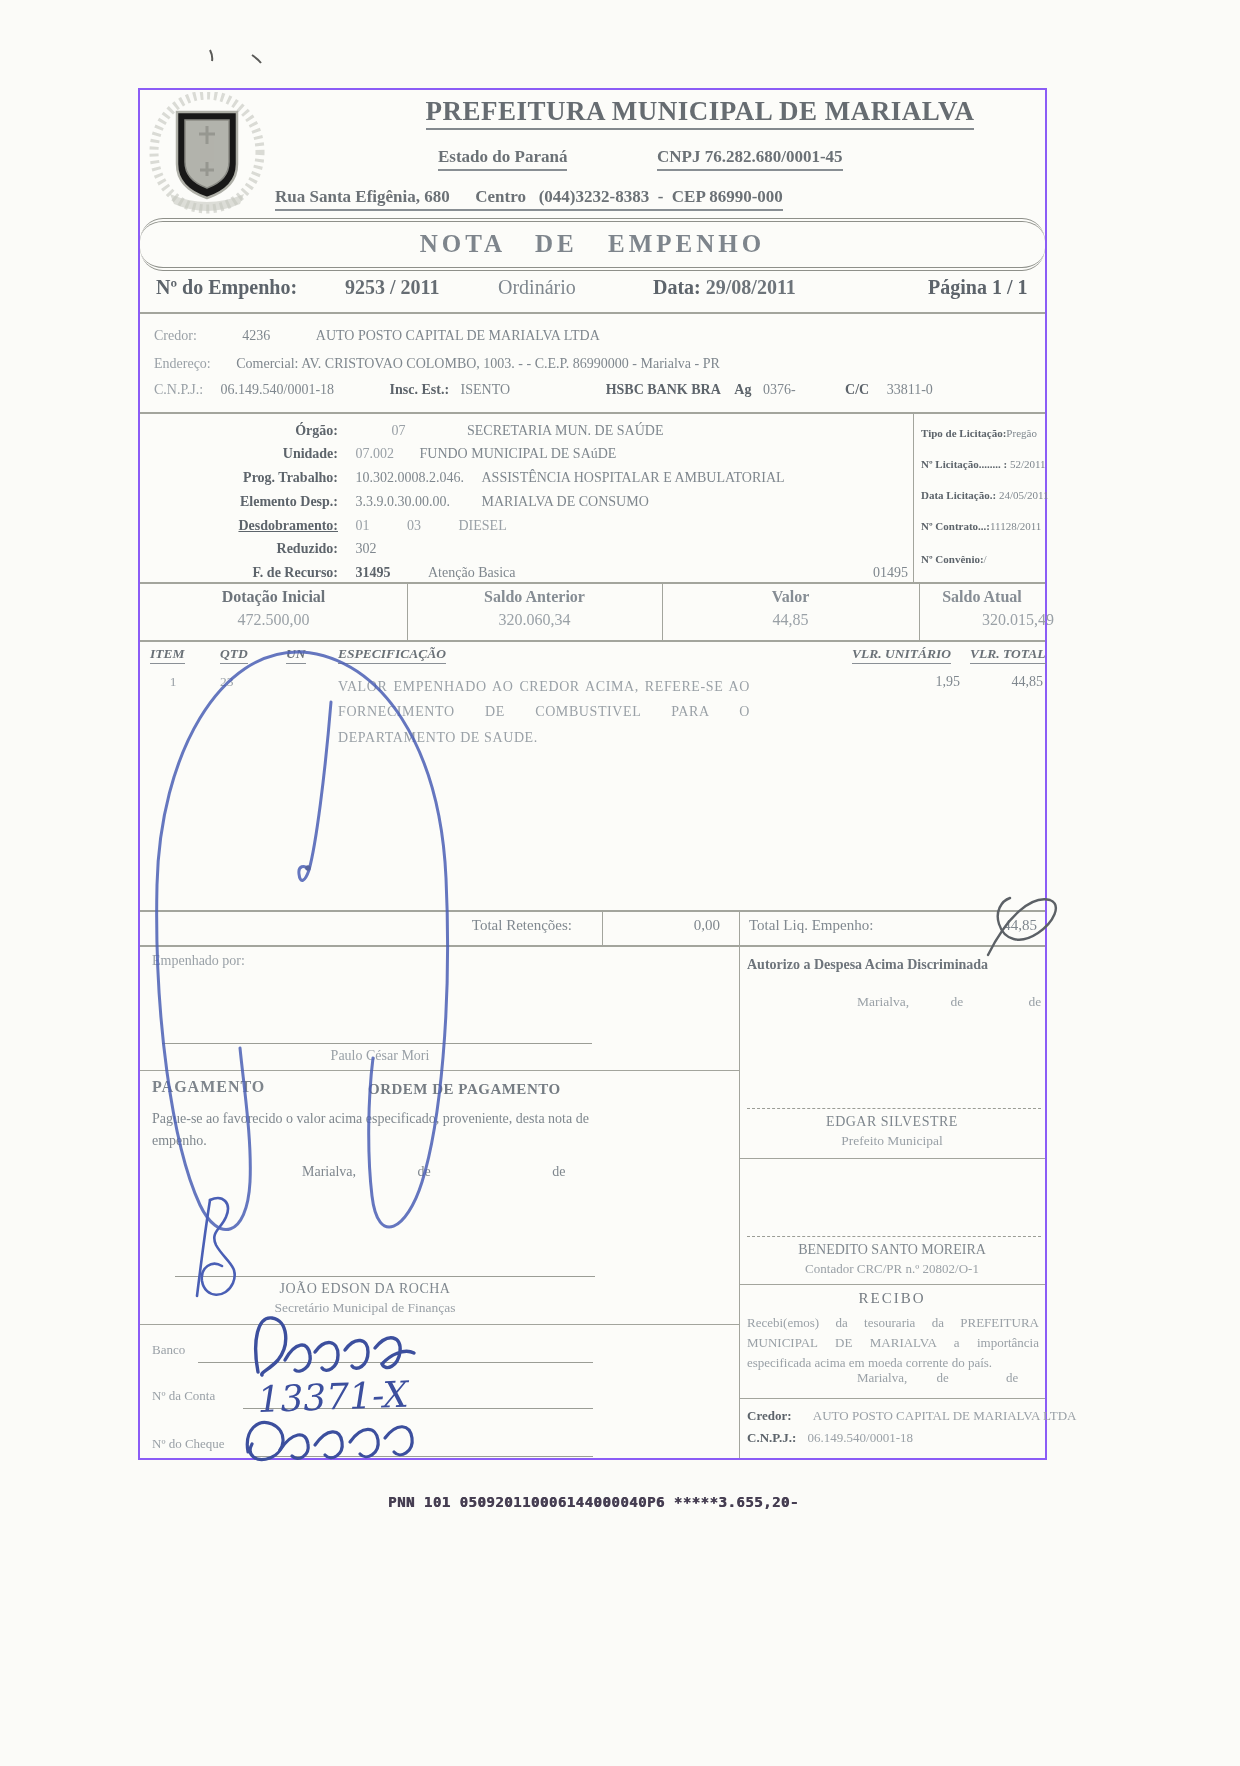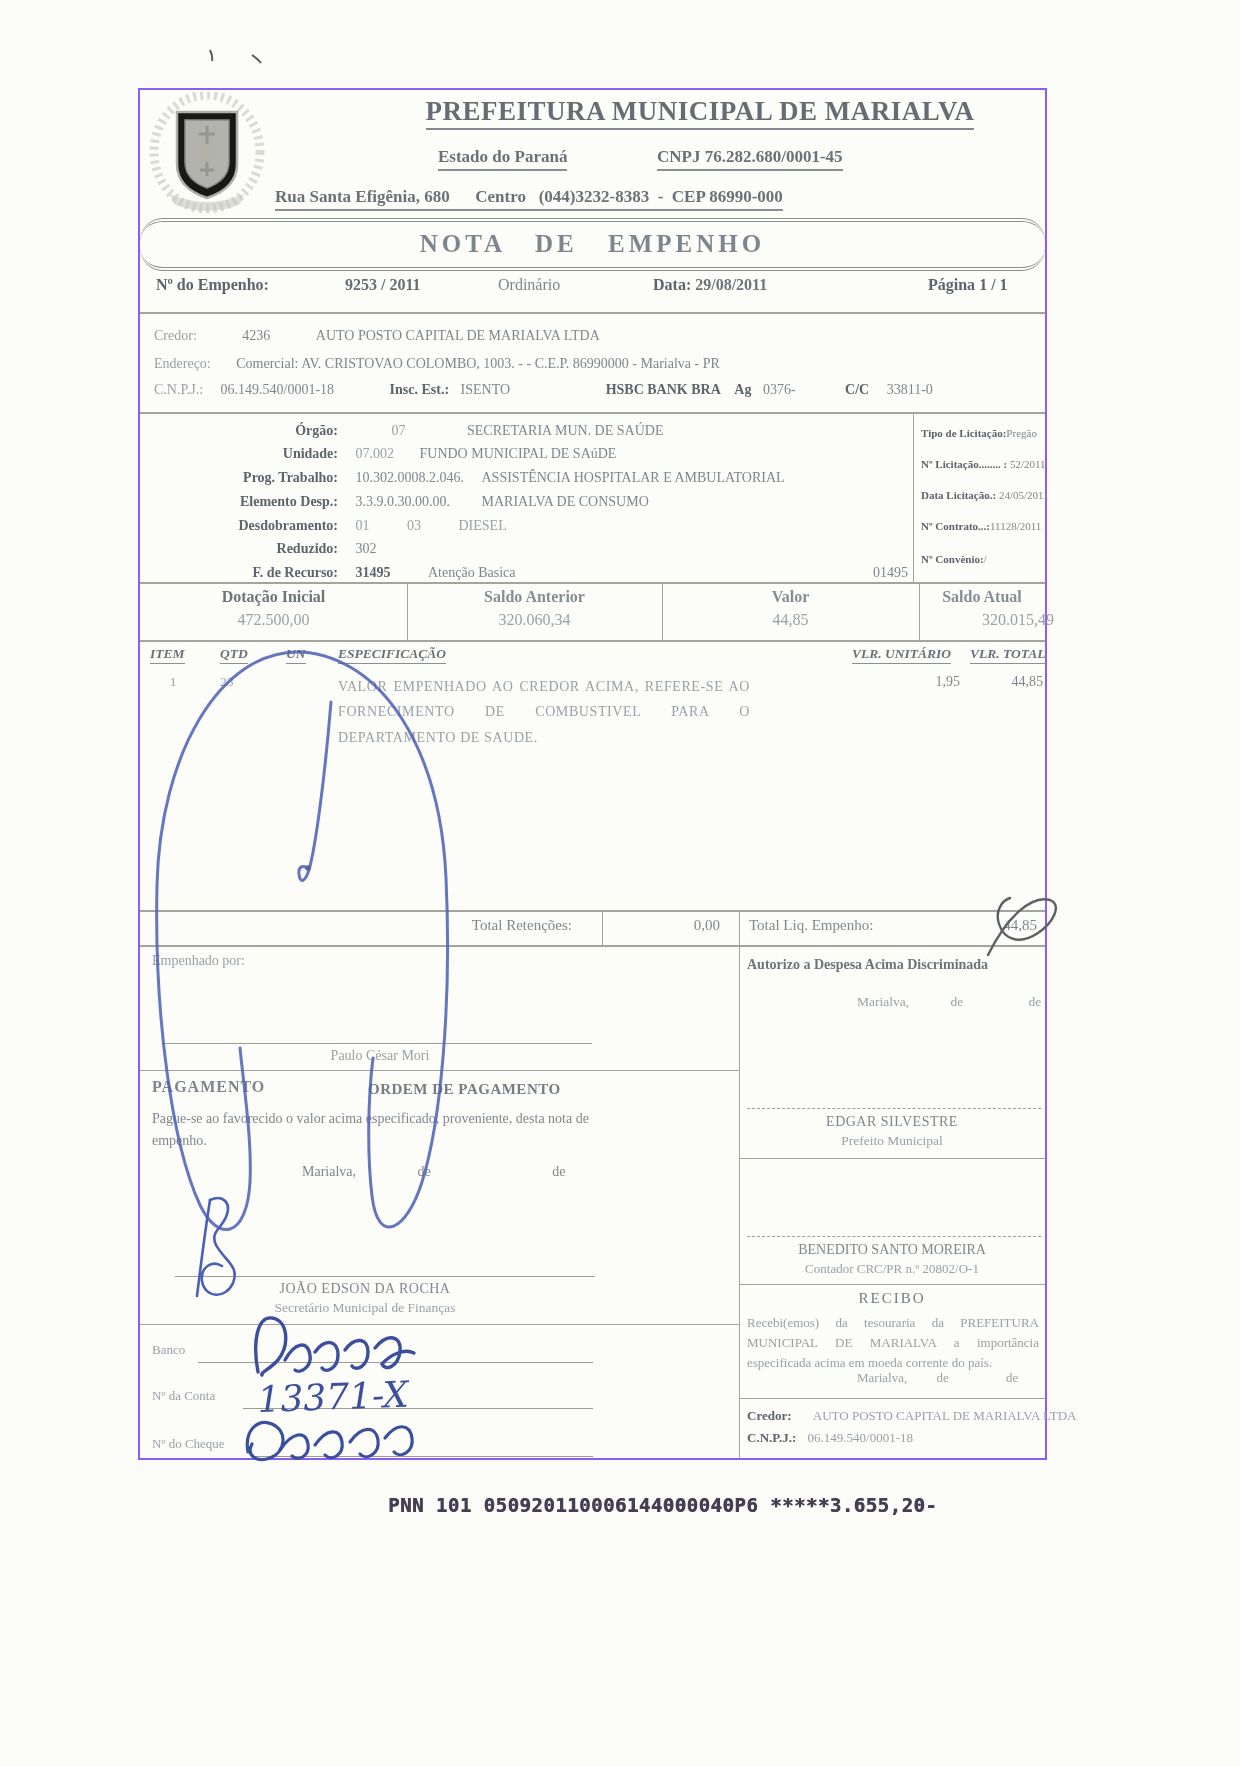--- a/index.html
+++ b/index.html
@@ -13,24 +13,24 @@
   .val{color:#7f878e;}
   .faint{color:#9aa1a7;}
   .ctr{text-align:center;}
   .rt{text-align:right;}
   .hline{position:absolute;border-top:1.6px solid #a3a59d;height:0;}
   .vline{position:absolute;border-left:1.6px solid #a3a59d;width:0;}
   .sig{position:absolute;border-top:1.4px solid #9b9d96;height:0;}
   .band{position:absolute;left:0;width:100%;border-top:4px double #8e908a;border-bottom:4px double #8e908a;
         font-size:25px;font-weight:bold;letter-spacing:4px;word-spacing:20px;color:#7e858c;text-align:center;
         padding:8px 0 9px 0;border-radius:23px;}
-  .penlayer{position:absolute;left:0;top:0;z-index:6;pointer-events:none;} .fz14{font-size:14px;} .fz16{font-size:16px;}
+  .penlayer{position:absolute;left:0;top:0;z-index:6;pointer-events:none;} .fz14{font-size:14px;} .fz16{font-size:20px;}
   .ith{font-style:italic;font-weight:bold;font-size:13.5px;color:#6a7177;
        border-bottom:1.6px solid #8a9096;padding-bottom:1px;}
-  .footmono{font-family:"DejaVu Sans Mono",monospace;font-weight:bold;font-size:19px;
+  .footmono{font-family:"DejaVu Sans Mono",monospace;font-weight:bold;font-size:14px;
             color:#463e52;letter-spacing:.5px;text-shadow:.6px 0 0 #463e52;}
   .blur{filter:blur(.35px);}
 </style>
 </head>
 <body>
 
 <div class="page">
 
   <div class="frame blur">
 
@@ -104,21 +104,21 @@
       <span class="lbl" style="display:inline-block;width:198px;text-align:right;">Prog. Trabalho:</span>
       <span class="val" style="margin-left:14px;">10.302.0008.2.046.</span>
       <span class="val" style="margin-left:14px;">ASSISTÊNCIA HOSPITALAR E AMBULATORIAL</span>
     </div>
     <div class="abs fz14" style="left:0;top:404px;">
       <span class="lbl" style="display:inline-block;width:198px;text-align:right;">Elemento Desp.:</span>
       <span class="val" style="margin-left:14px;">3.3.9.0.30.00.00.</span>
       <span class="val" style="margin-left:28px;">MARIALVA DE CONSUMO</span>
     </div>
     <div class="abs fz14" style="left:0;top:428px;">
-      <span class="lbl" style="display:inline-block;width:198px;text-align:right;">Desdobramento:</span>
+      <span class="lbl" style="display:inline-block;width:198px;text-align:right;text-decoration:underline;">Desdobramento:</span>
       <span class="faint" style="margin-left:14px;">01</span>
       <span class="faint" style="margin-left:34px;">03</span>
       <span class="faint" style="margin-left:34px;">DIESEL</span>
     </div>
     <div class="abs fz14" style="left:0;top:451px;">
       <span class="lbl" style="display:inline-block;width:198px;text-align:right;">Reduzido:</span>
       <span class="val" style="margin-left:14px;">302</span>
     </div>
     <div class="abs fz14" style="left:0;top:475px;">
       <span class="lbl" style="display:inline-block;width:198px;text-align:right;">F. de Recurso:</span>

